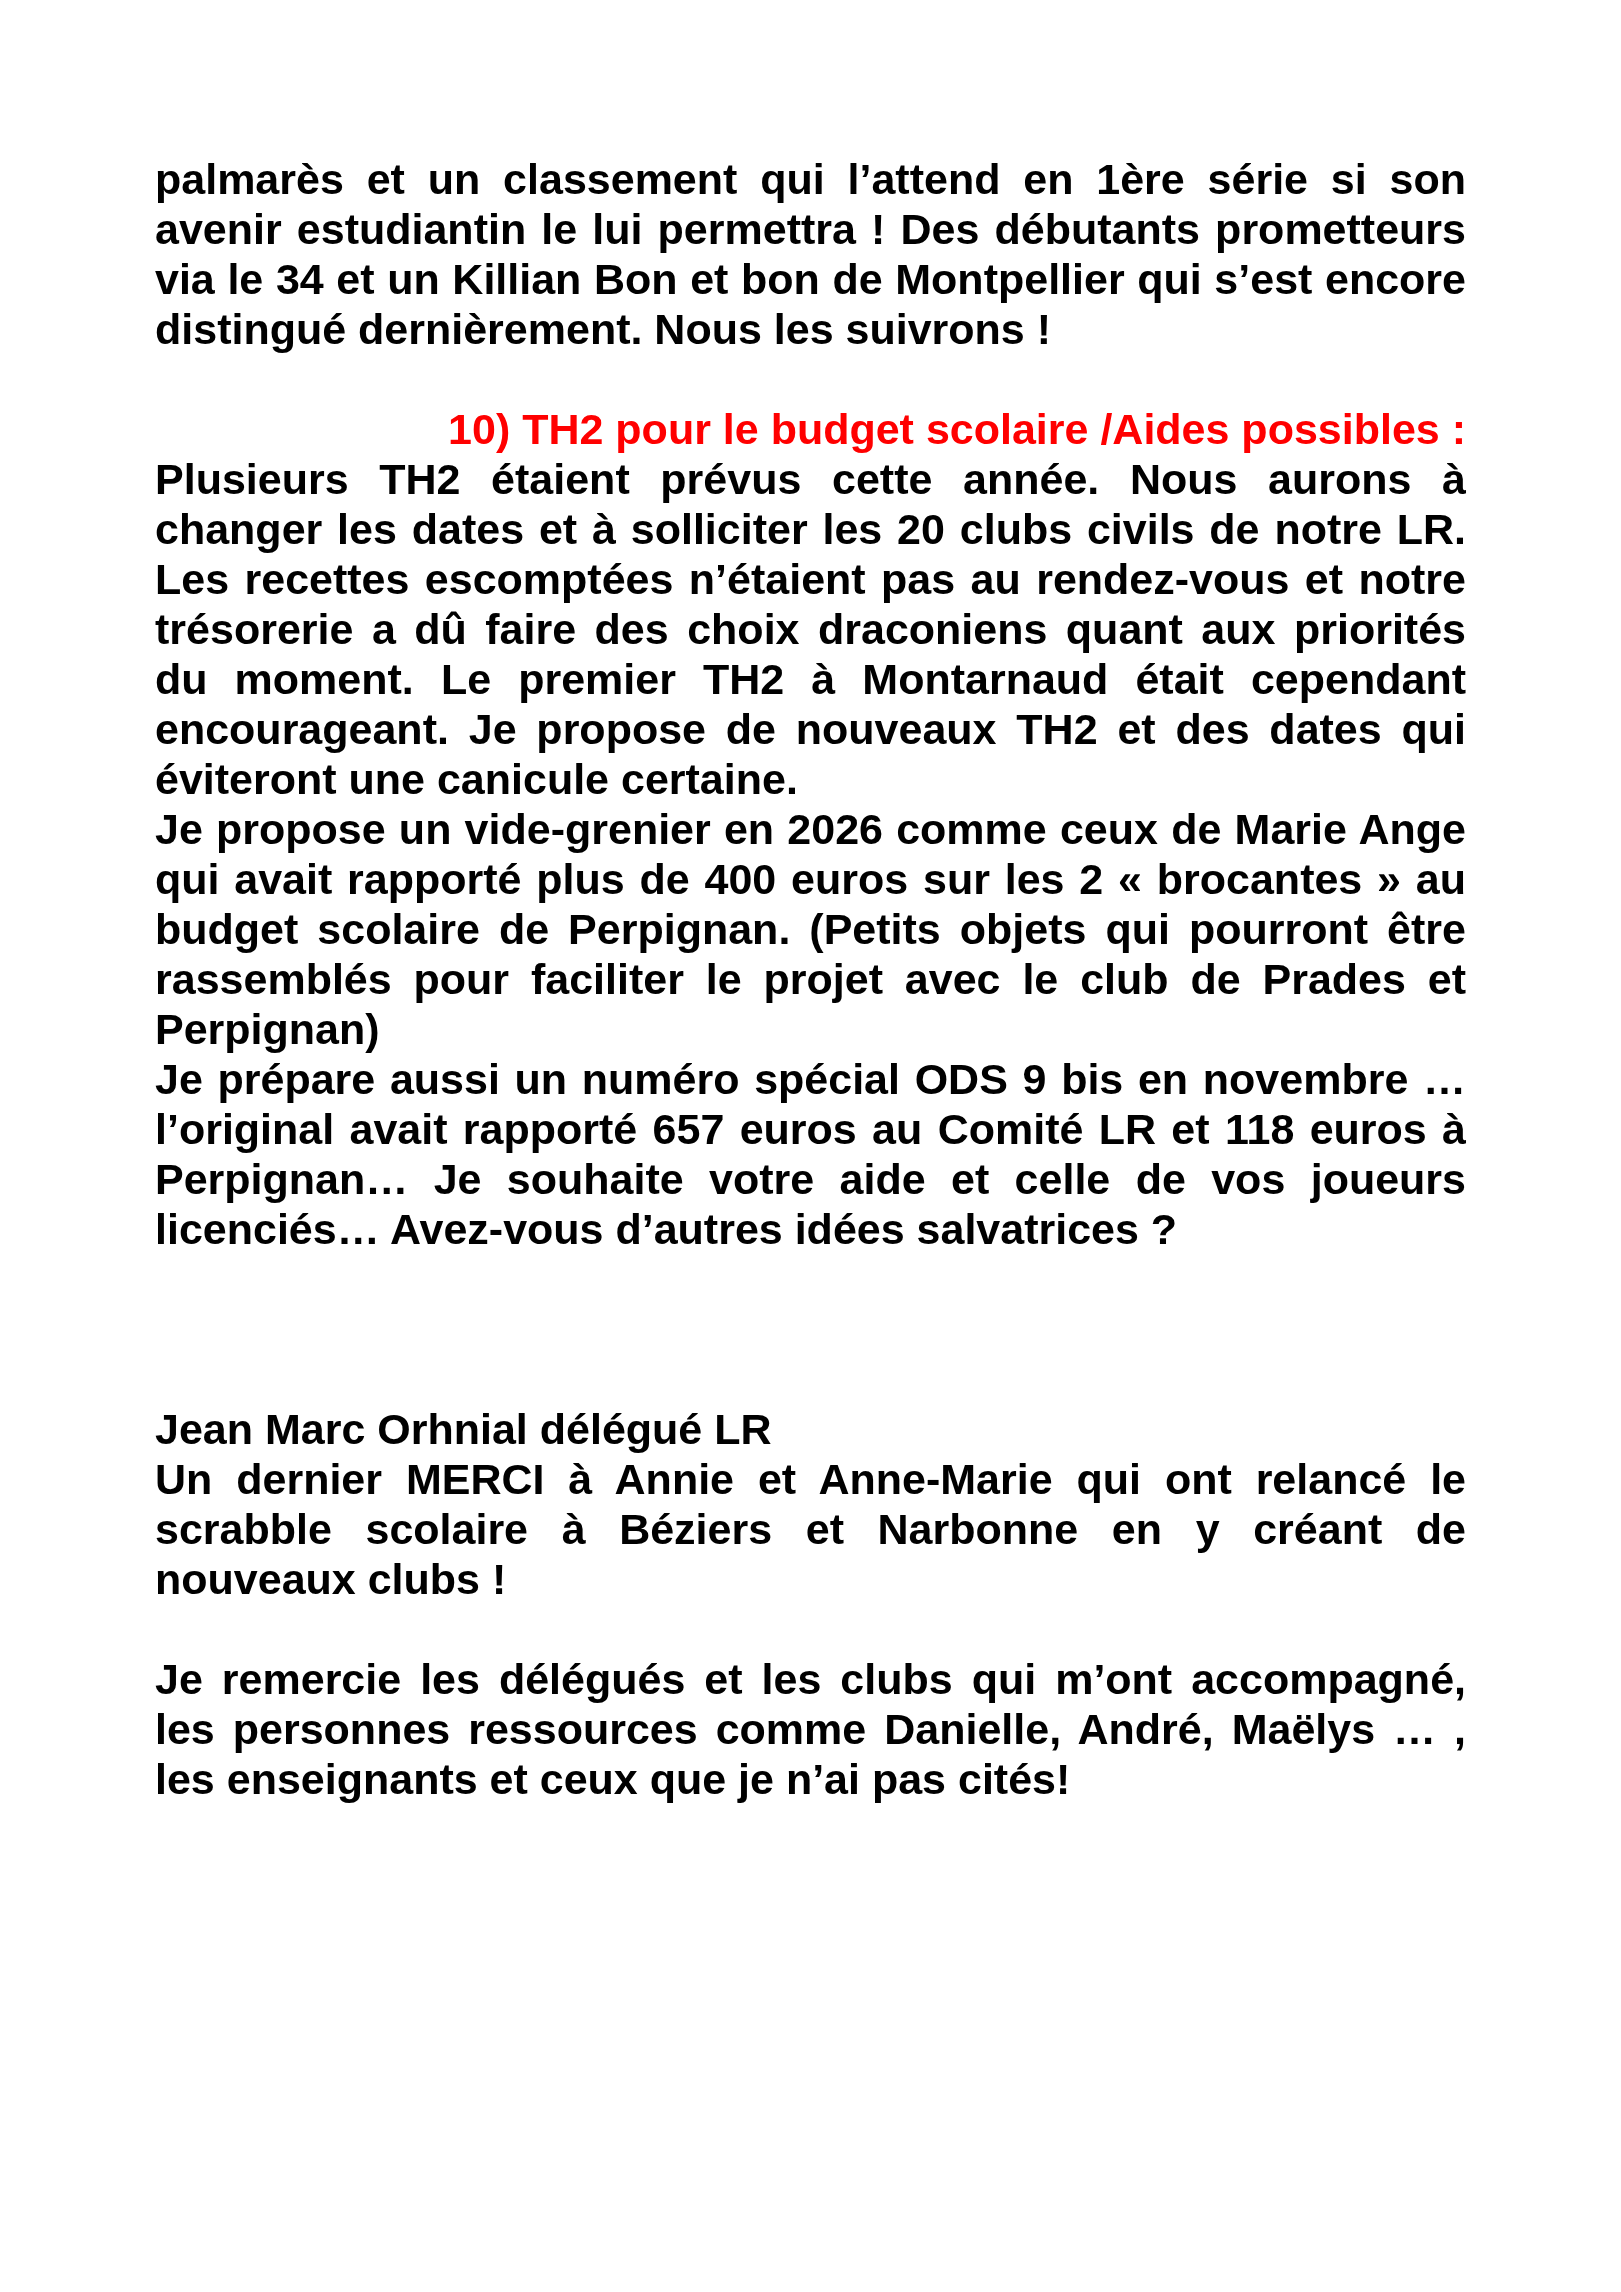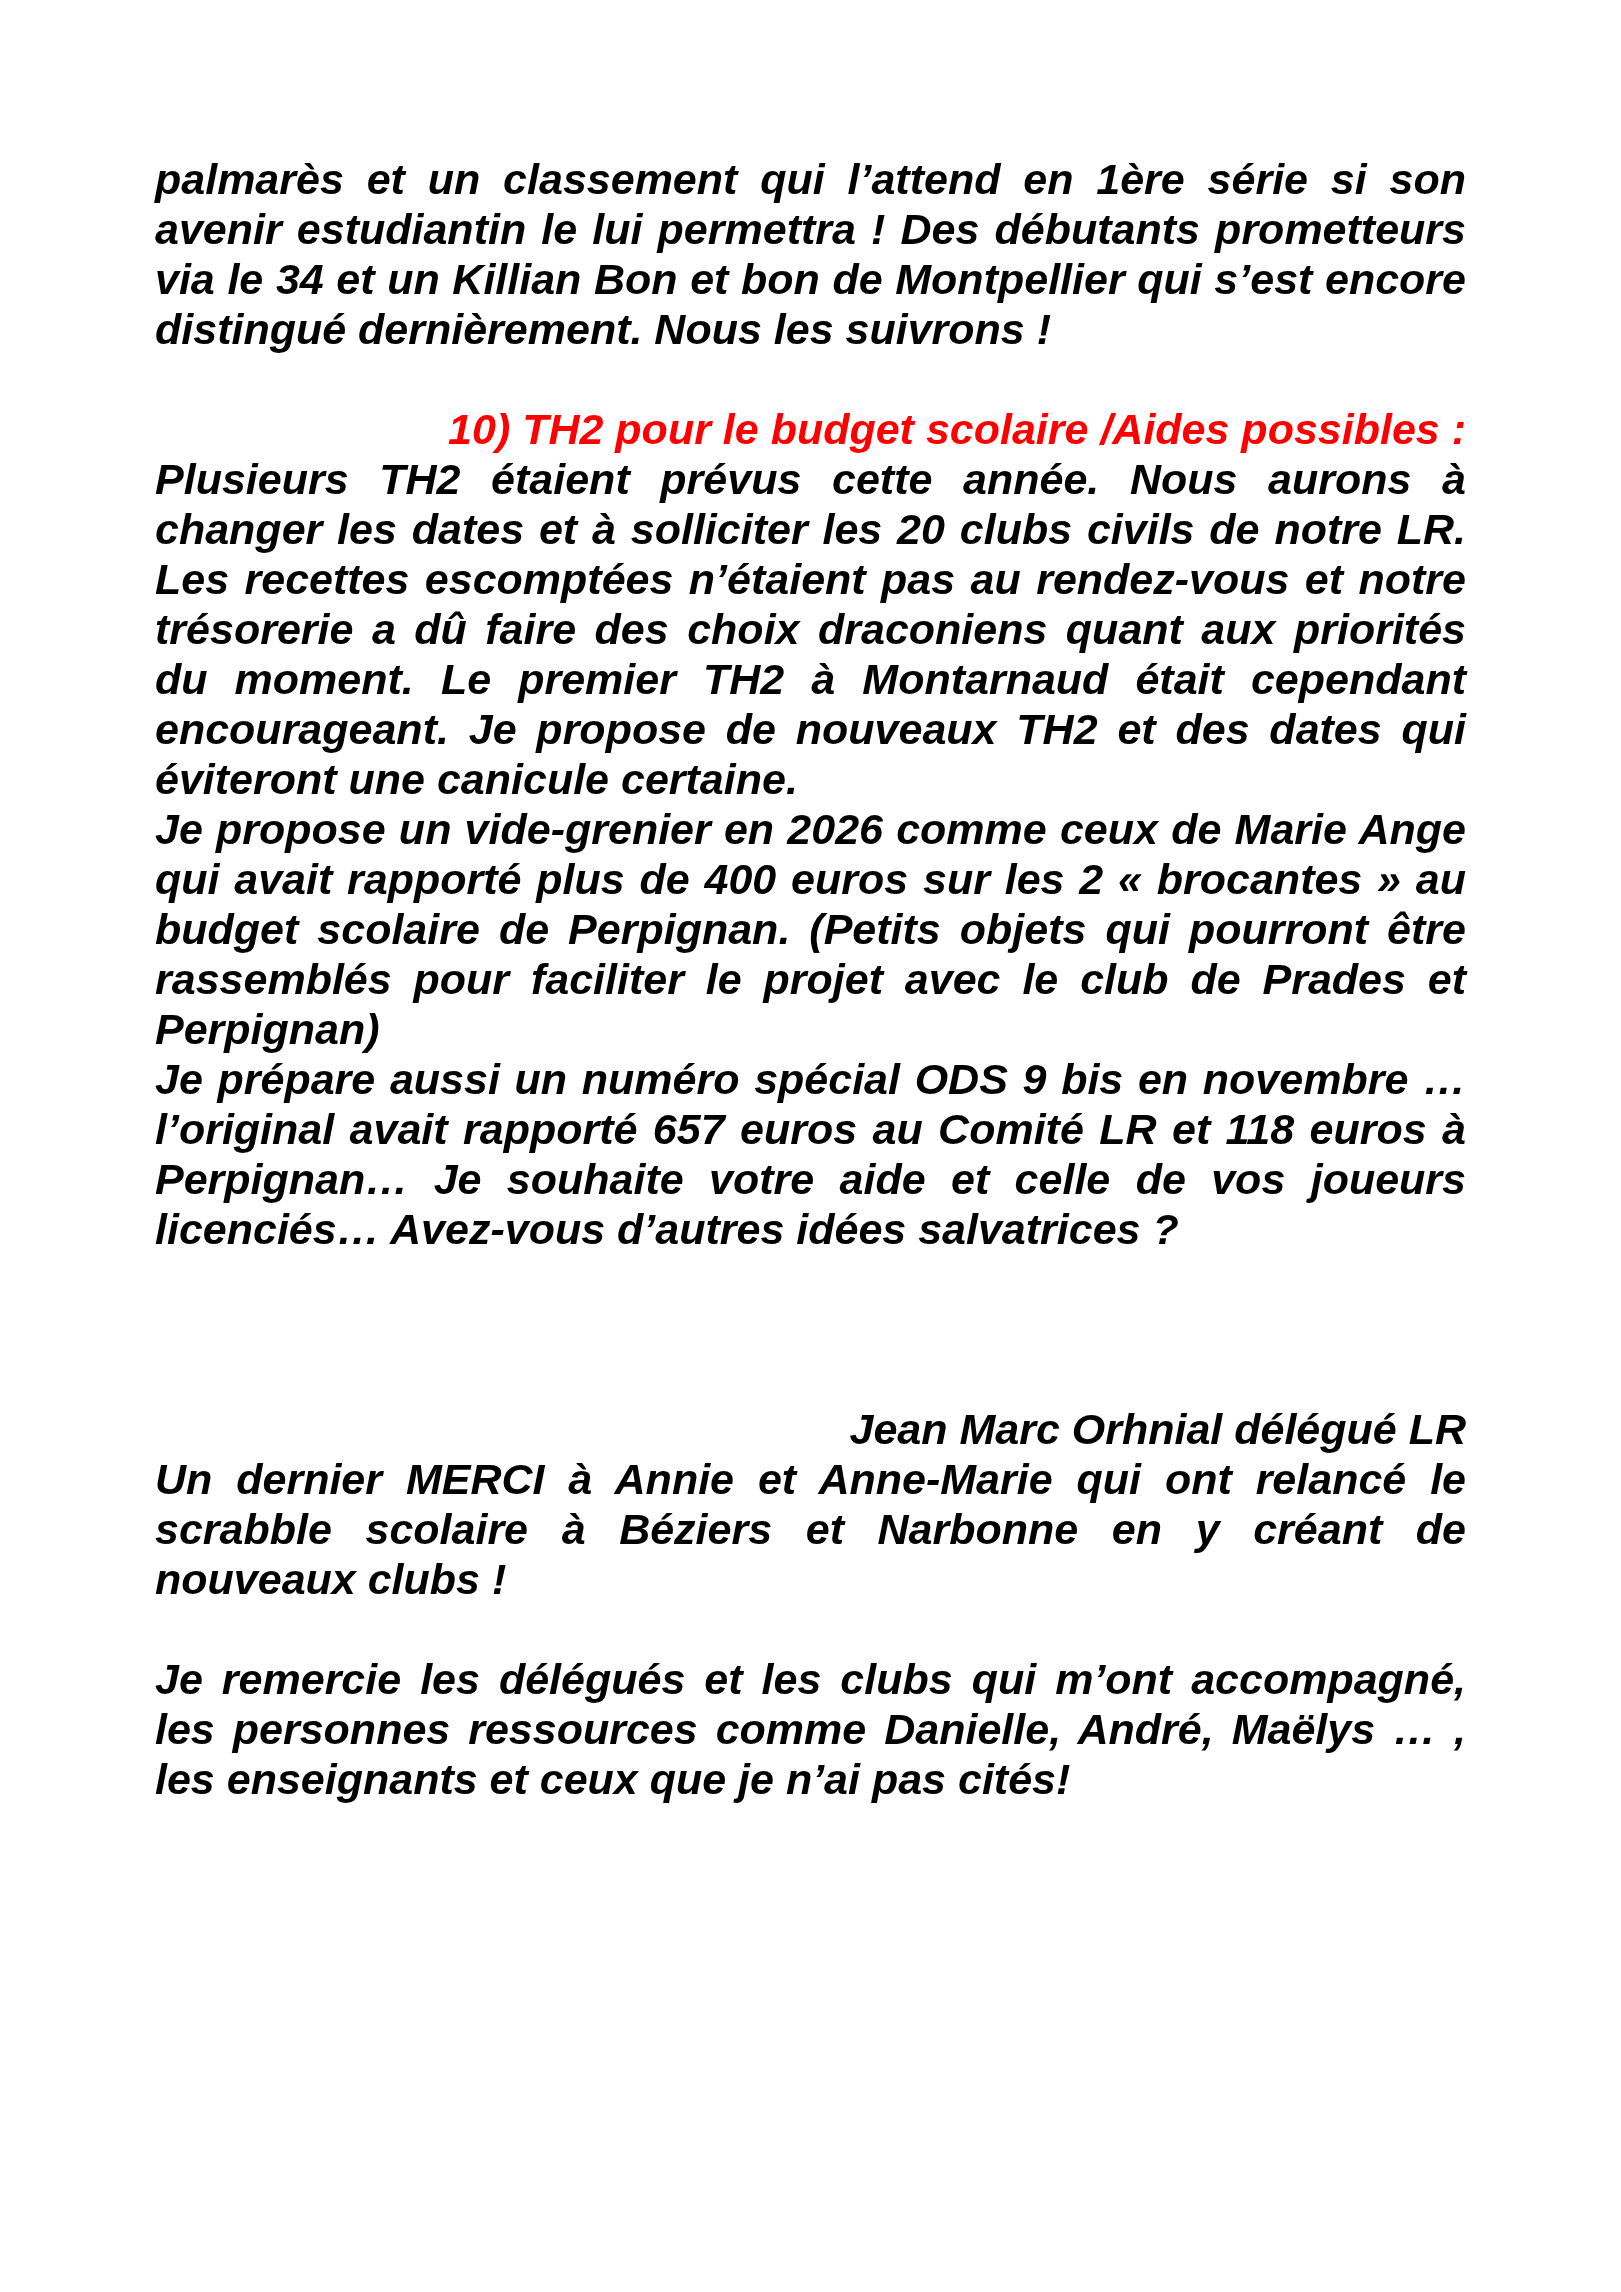--- a/index.html
+++ b/index.html
@@ -13,37 +13,36 @@
     height: 2293px;
     background: var(--page-bg, #ffffff);
     box-sizing: border-box;
     padding: 154px 155px 0 155px;
     font-family: "Liberation Sans", "DejaVu Sans", sans-serif;
     font-weight: 700;
     font-size: 43px;
     line-height: 50px;
     color: var(--text-color, #000000);
     overflow: hidden;
-    font-style: italic;
   }
   .para {
     margin: 0;
     text-align: justify;
   }
   .heading {
     margin: 50px 0 0 0;
     font-size: inherit;
     line-height: inherit;
     font-weight: 700;
     color: var(--heading-color, #ff0000);
     text-align: right;
   }
   .signature {
     margin-top: 150px;
-    text-align: right;
+    text-align: left;
   }
   .gap-above {
     margin-top: 50px;
   }
 </style>
 </head>
 <body>
 
 <div class="page" style="--page-bg: #ffffff; --text-color: #000000; --heading-color: #ff0000;">
 

